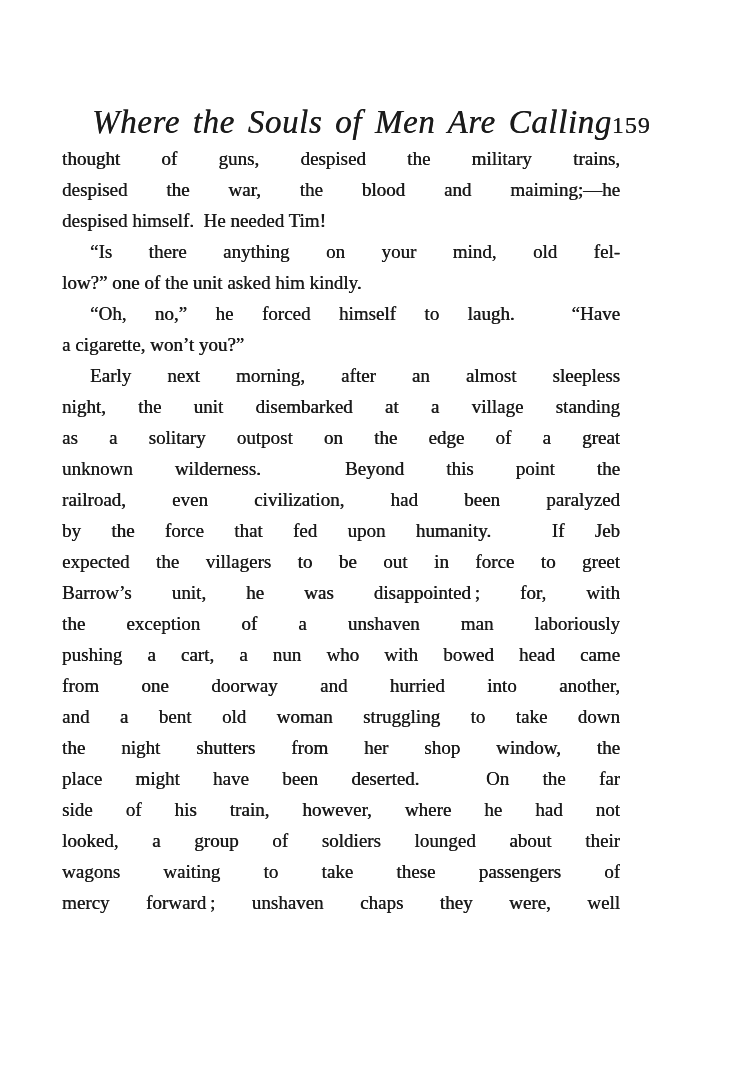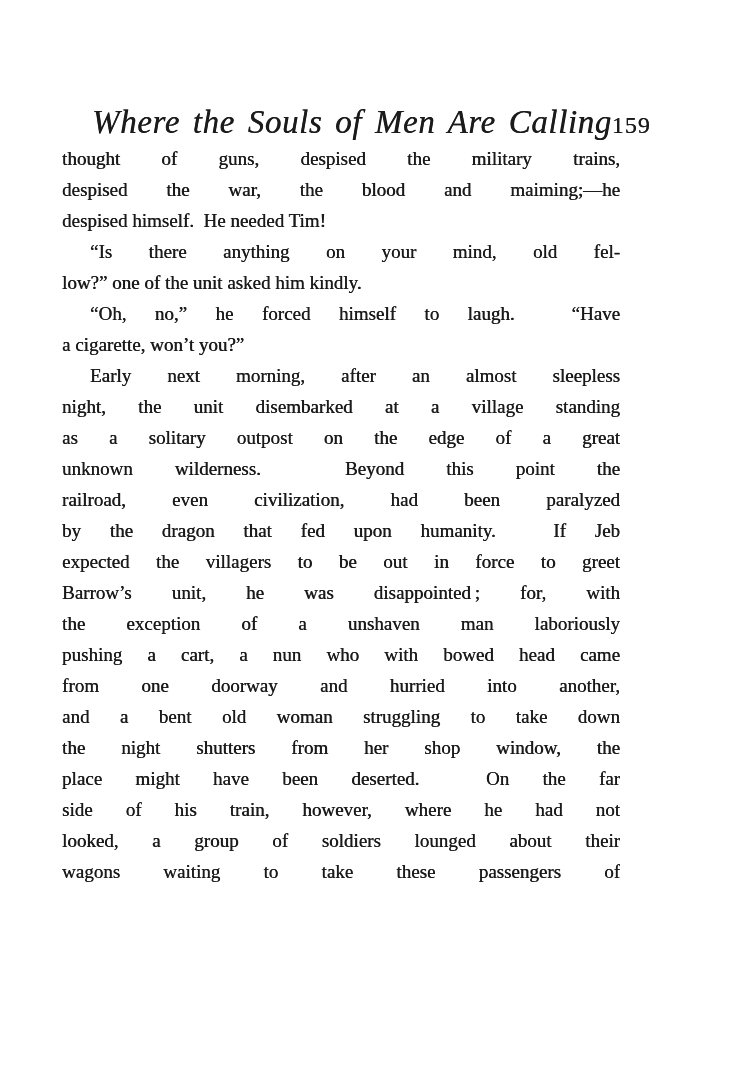--- a/index.html
+++ b/index.html
@@ -81,26 +81,27 @@
       <div class="line endpara">despised himself.  He needed Tim!</div>
       <div class="line indent">“Is there anything on your mind, old fel-</div>
       <div class="line endpara">low?” one of the unit asked him kindly.</div>
       <div class="line indent">“Oh, no,” he forced himself to laugh.  “Have</div>
       <div class="line endpara">a cigarette, won’t you?”</div>
       <div class="line indent">Early next morning, after an almost sleepless</div>
       <div class="line">night, the unit disembarked at a village standing</div>
       <div class="line">as a solitary outpost on the edge of a great</div>
       <div class="line">unknown wilderness.  Beyond this point the</div>
       <div class="line">railroad, even civilization, had been paralyzed</div>
-      <div class="line">by the dragon that fed upon humanity.  If Jeb</div>
+      <div class="line">by the force that fed upon humanity.  If Jeb</div>
       <div class="line">expected the villagers to be out in force to greet</div>
       <div class="line">Barrow’s unit, he was disappointed ; for, with</div>
       <div class="line">the exception of a unshaven man laboriously</div>
       <div class="line">pushing a cart, a nun who with bowed head came</div>
       <div class="line">from one doorway and hurried into another,</div>
       <div class="line">and a bent old woman struggling to take down</div>
       <div class="line">the night shutters from her shop window, the</div>
       <div class="line">place might have been deserted.  On the far</div>
       <div class="line">side of his train, however, where he had not</div>
       <div class="line">looked, a group of soldiers lounged about their</div>
       <div class="line">wagons waiting to take these passengers of</div>
+      <div class="line">mercy forward ; unshaven chaps they were, well</div>
     </div>
 </div>
 
 </body></html>

